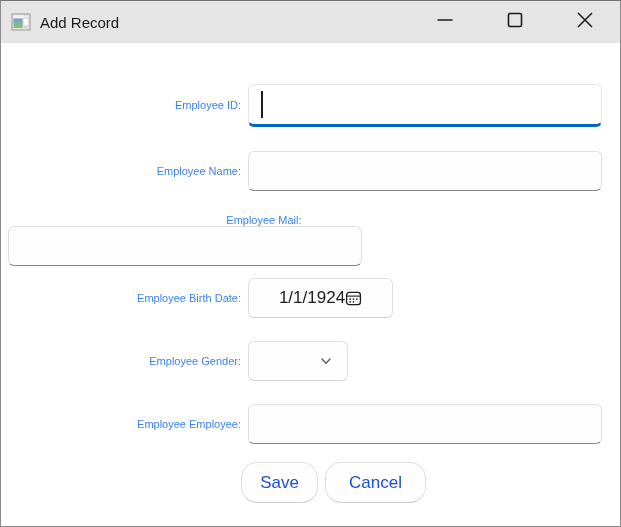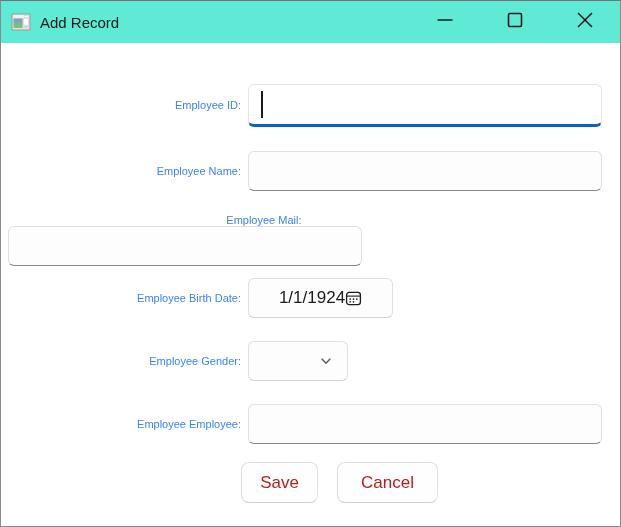--- a/index.html
+++ b/index.html
@@ -10,21 +10,21 @@
     background:#ffffff;
     border:1px solid #8a8a8a;
     border-top:1px solid #6f7378;
     font-family:"Liberation Sans", sans-serif;
     color:#1b1b1b;
     overflow:hidden;
   }
   
   .titlebar{
     position:absolute;top:0;left:0;right:0;height:42px;
-    background:#5eead4;
+    background:#e5e5e5;
     display:flex;align-items:center;
   }
   .app-icon{margin-left:10px;width:20px;height:20px;display:inline-flex;}
   .title{margin-left:9px;font-size:15px;color:#1a1a1a;}
   .controls{position:absolute;right:0;top:0;height:42px;display:flex;}
   .ctrl{
     width:70px;height:42px;display:flex;align-items:center;justify-content:center;
     cursor:default;
   }
   
@@ -70,28 +70,28 @@
   }
   .combo-val{flex:1;}
   .combo-chevron{display:flex;margin-right:2px;}
   
   .btn{
     position:absolute;
     height:41px;
     background:#fefefe;
     border:1px solid #e0e0e0;
     border-bottom:1px solid #cfcfcf;
-    border-radius:8px;
+    border-radius:16px;
     font-family:"Liberation Sans", sans-serif;
-    font-size:17px;color:#b91c1c;
+    font-size:17px;color:#1d4ed8;
     display:flex;align-items:center;justify-content:center;
     padding:0;
   }
   .btn-save{left:240px;top:461px;width:77px;}
-  .btn-cancel{left:336px;top:461px;width:101px;}
+  .btn-cancel{left:324px;top:461px;width:101px;}
   
   .r1{top:84px;}
   .r2{top:150px;}
   .r3{top:213px;flex-direction:column;}
   .r4{top:277px;}
   .r5{top:340px;align-items:center;}
   .r6{top:403px;}
 </style>
 </head>
 <body>

